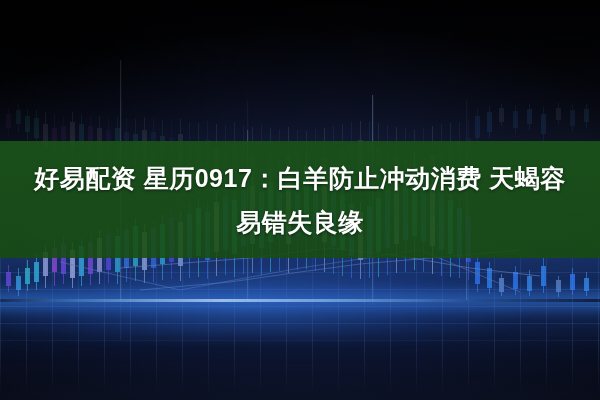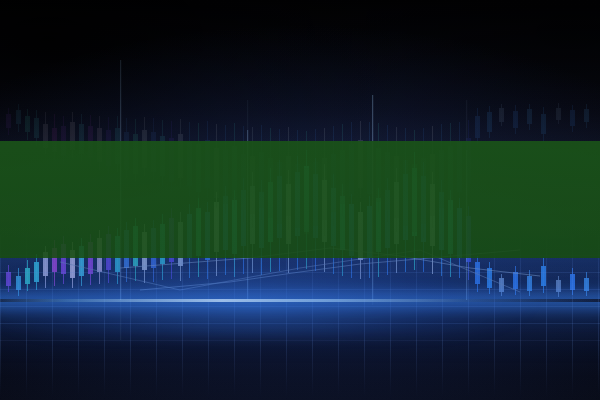--- a/index.html
+++ b/index.html
@@ -398,14 +398,18 @@
   <div class="floor-glow"></div>
   <div class="beam-haze"></div>
   <div class="beam"></div>
 
   <div class="bg-vignette"></div>
 
   <div class="green-band">
     <div class="tint"></div>
   </div>
 
+  <div class="headline">
+    <div class="line">好易配资 星历0917：白羊防止冲动消费 天蝎容</div>
+    <div class="line">易错失良缘</div>
+  </div>
 
 </div>
 
 </body></html>

